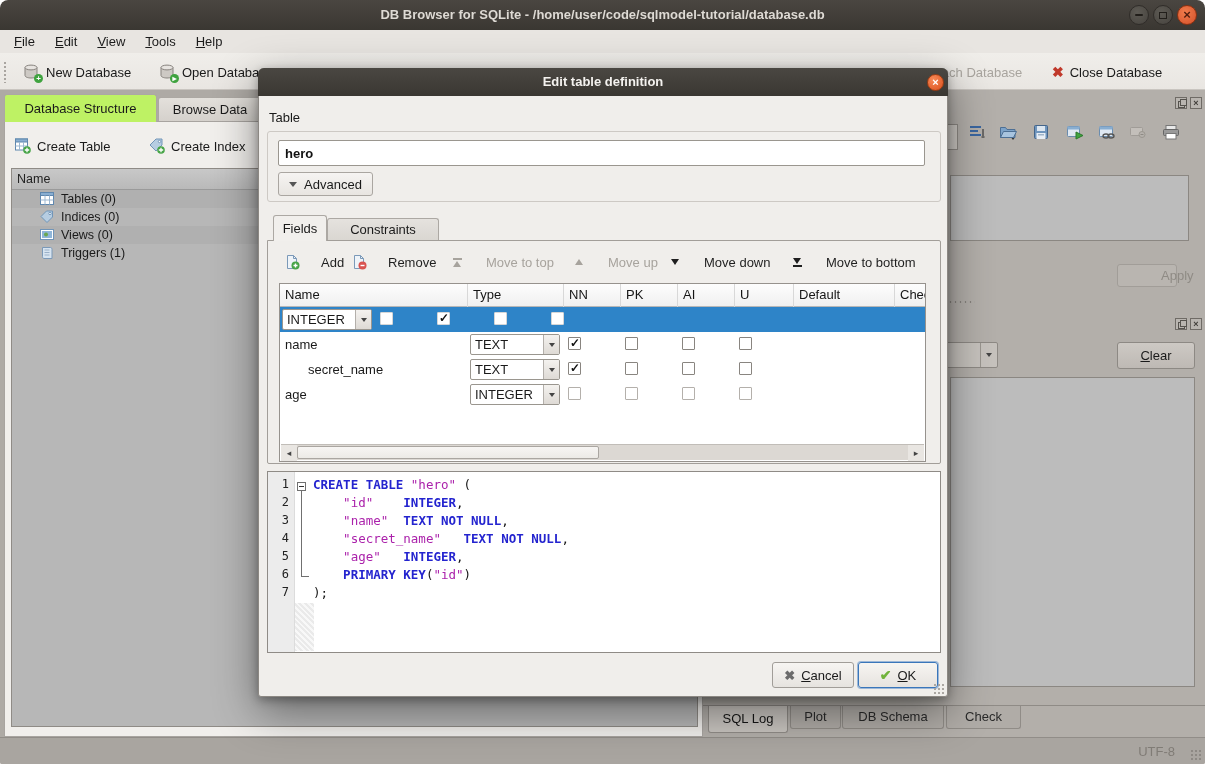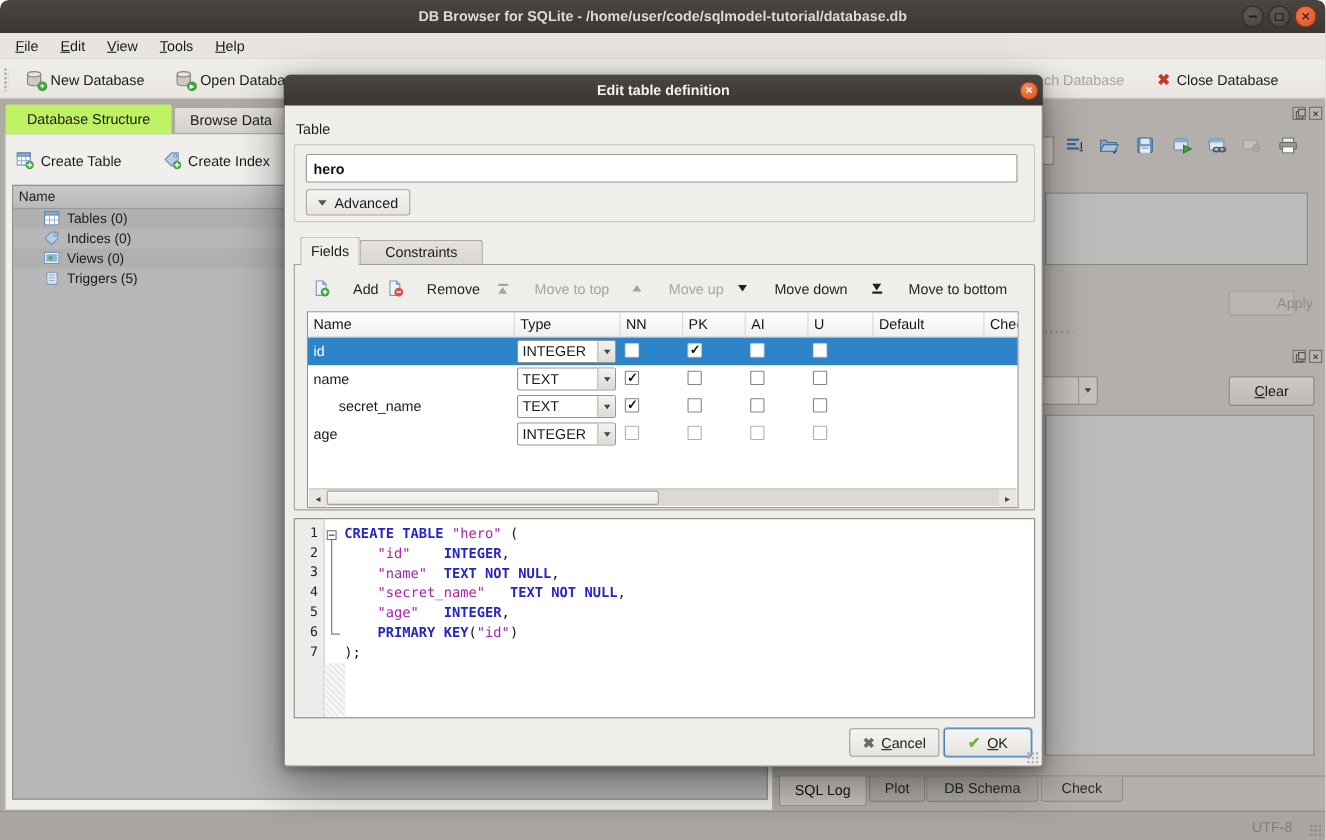--- a/index.html
+++ b/index.html
@@ -249,21 +249,21 @@
           </div>
           <div class="tree-row">
             <span class="tw-ic">
               <svg width="13" height="14">
                 <path d="M2.5 1.5 h8 c1 0 1.5 1 1.5 2 v9 h-8 c-1 0 -1.5 -1 -1.5 -2 v-9" fill="#d7e4f0" stroke="#7b99b8"></path>
                 <line x1="4.5" y1="4" x2="9.5" y2="4" stroke="#9ab0c8"></line>
                 <line x1="4.5" y1="6.5" x2="9.5" y2="6.5" stroke="#9ab0c8"></line>
                 <line x1="4.5" y1="9" x2="9.5" y2="9" stroke="#9ab0c8"></line>
               </svg>
             </span>
-            <span class="tw-label">Triggers (5)</span>
+            <span class="tw-label">Triggers (1)</span>
           </div>
         </div>
     </div>
   </div>
 
   <div class="rdock">
     <div class="dkbtn dk-restore" style="left:472px;top:7px"></div>
     <div class="dkbtn" style="left:487px;top:7px"><span>×</span></div>
     <div class="combo-sliver"></div>
     <div id="dock-icons">
@@ -405,21 +405,20 @@
           <div class="gh-cell" style="width: 96px;">Type</div>
           <div class="gh-cell" style="width: 57px;">NN</div>
           <div class="gh-cell" style="width: 57px;">PK</div>
           <div class="gh-cell" style="width: 57px;">AI</div>
           <div class="gh-cell" style="width: 59px;">U</div>
           <div class="gh-cell" style="width: 101px;">Default</div>
           <div class="gh-cell" style="width: 60px;">Check</div>
         </div>
       <div id="grid-rows">
           <div class="grid-row selected">
-            <div class="gc name" style="width: 188px;">id</div>
             <div class="gc" style="width: 96px;">
               <div class="combo">
                 <span class="combo-val">INTEGER</span>
                 <span class="combo-btn">
                   <i class="ctri"></i>
                 </span>
               </div>
             </div>
             <div class="gc" style="width: 57px;"><span class="ckbox onsel"></span></div>
             <div class="gc" style="width: 57px;"><span class="ckbox checked onsel"></span></div>

